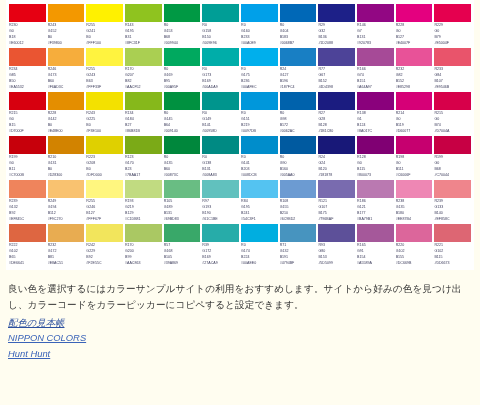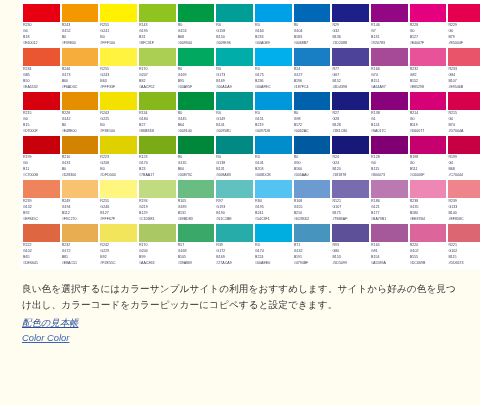--- a/index.html
+++ b/index.html
@@ -11,21 +11,21 @@
     width: 480px;
     height: 405px;
     overflow: hidden;
     font-family: "Liberation Sans", sans-serif;
     color: #333333;
   }
   .page {
     width: 480px;
     height: 405px;
     box-sizing: border-box;
-    padding: 0 20px;
+    padding: 0 6px;
     background: #fffdf0;
     position: relative;
   }
   .palette {
     background: #ffffff;
     padding: 4px 2px 2px 2px;
     box-sizing: border-box;
     width: 468px;
   }
   .palette-row {
@@ -749,16 +749,17 @@
             <div>#DD6673</div>
           </div>
         </div>
       </div>
     </div>
 
   <div class="prose">良い色を選択するにはカラーサンプルサイトの利用をおすすめします。サイトから好みの色を見つけ出し、カラーコードをカラーピッカーにコピペすると設定できます。</div>
 
   <div class="links">
       <a href="#">配色の見本帳</a>
-      <a href="#" class="latin">Color Color</a>
+      <a href="#" class="latin">NIPPON COLORS</a>
+      <a href="#" class="latin">Hunt Hunt</a>
     </div>
 
 </div>
 
 </body></html>

